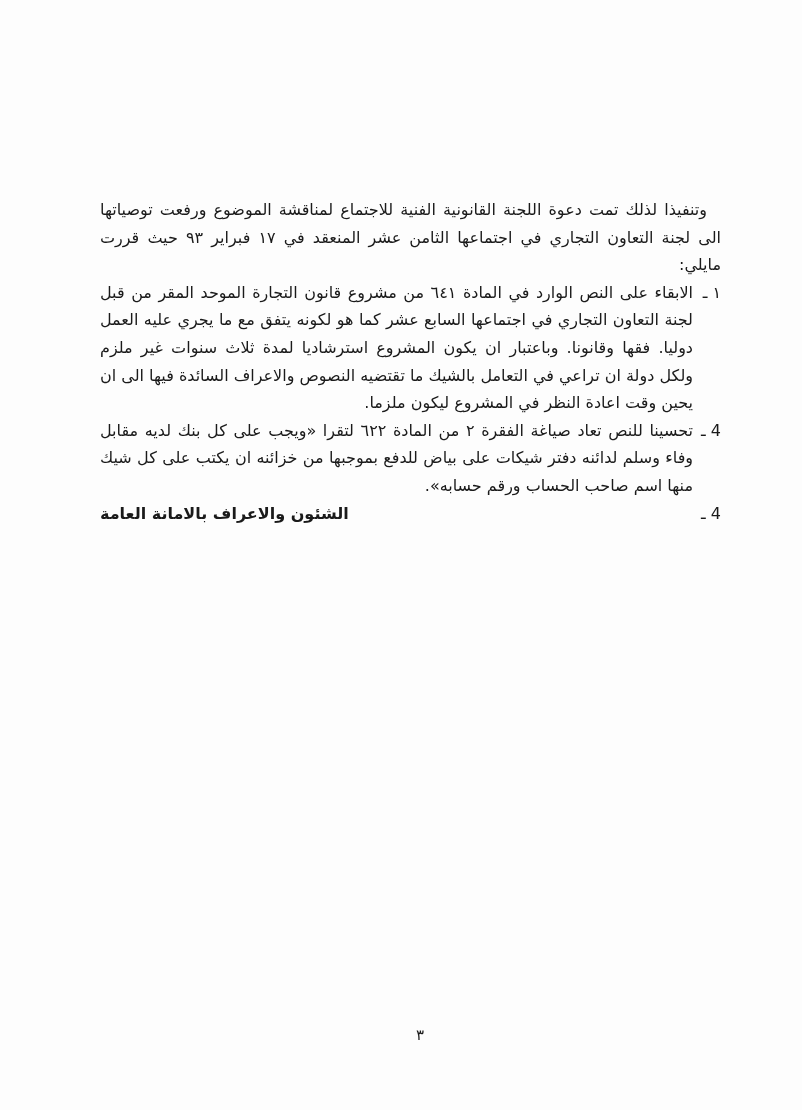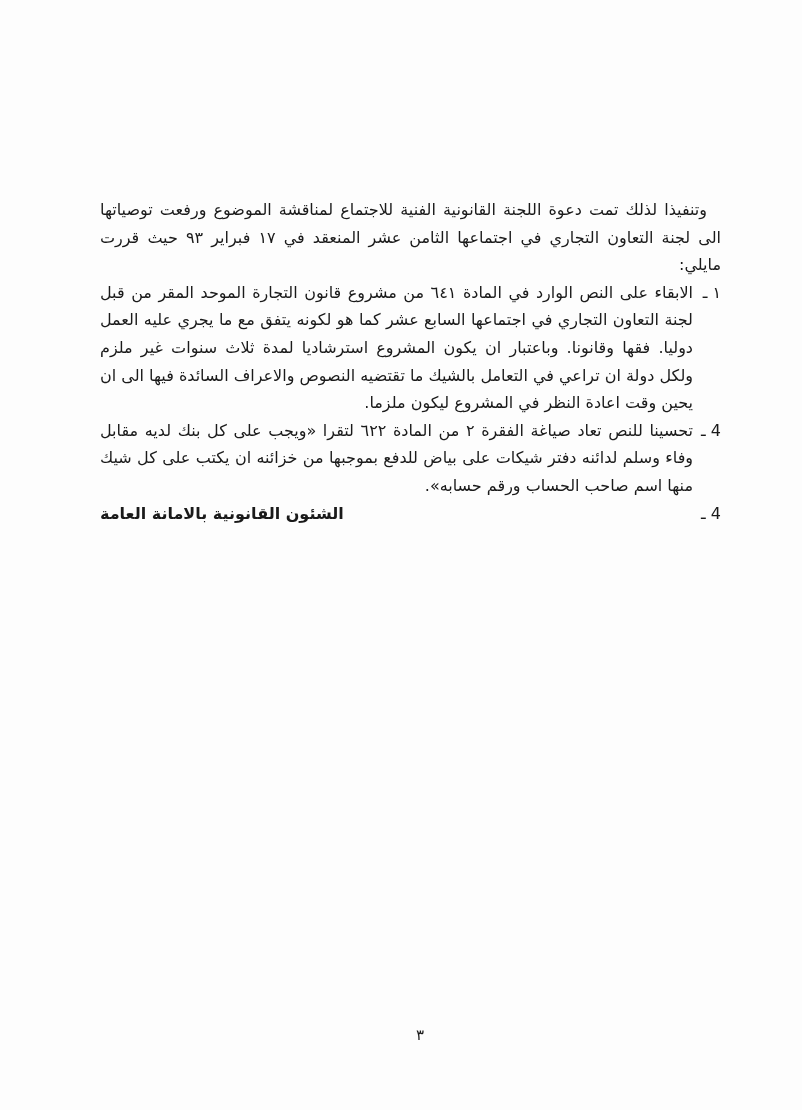--- a/index.html
+++ b/index.html
@@ -74,19 +74,19 @@
 
     <div class="item">
       <span class="num">4 ـ</span><span>تحسينا للنص تعاد صياغة الفقرة ٢ من المادة ٦٢٢ لتقرا «ويجب على كل بنك لديه مقابل وفاء وسلم لدائنه دفتر شيكات على بياض للدفع بموجبها من خزائنه ان يكتب على كل شيك منها اسم صاحب الحساب ورقم حسابه».</span>
     </div>
 
     <div class="item">
       <span class="num">4 ـ</span>
     </div>
 
 
-    <p class="signature">الشئون القانونية بالامانة العامة</p>
+    <p class="signature">الشئون والاعراف بالامانة العامة</p>
 
   </div>
 
   <div class="page-number">٣</div>
 
 </div>
 
 </body></html>

